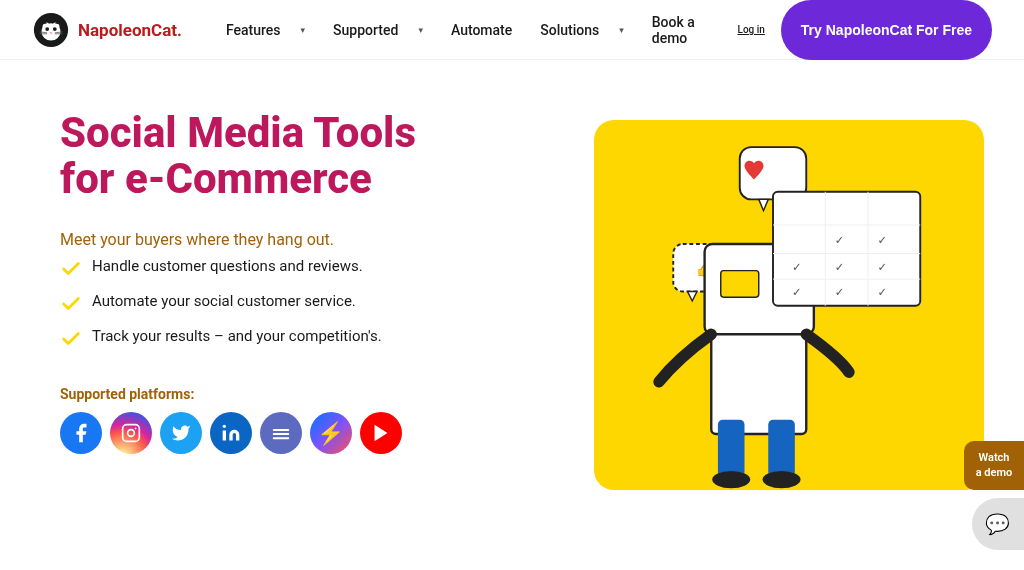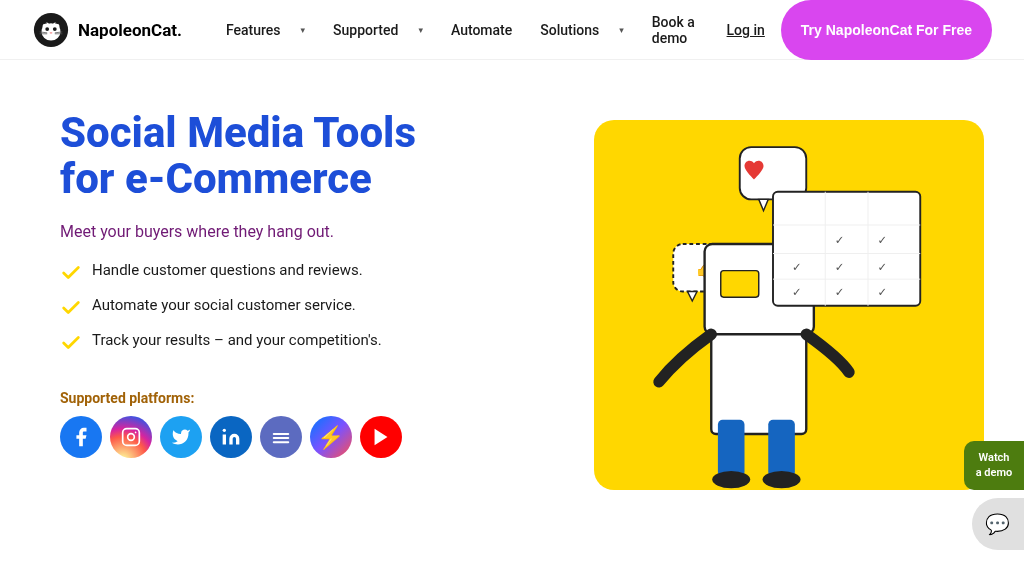--- a/index.html
+++ b/index.html
@@ -28,21 +28,21 @@
       margin-right: 32px;
       text-decoration: none;
     }
     .logo-icon {
       width: 38px;
       height: 38px;
     }
     .logo-text {
       font-size: 17px;
       font-weight: 700;
-      color: #000000;
+      color: #b91c1c;
     }
     .nav-links {
       display: flex;
       align-items: center;
       gap: 4px;
       flex: 1;
     }
     .nav-link {
       display: flex;
       align-items: center;
@@ -58,28 +58,28 @@
     .nav-link .chevron {
       font-size: 9px;
       color: #555;
     }
     .nav-actions {
       display: flex;
       align-items: center;
       gap: 16px;
     }
     .login-link {
-      font-size: 14px;
+      font-size: 10px;
       font-weight: 500;
       color: #1a1a1a;
       text-decoration: underline;
       cursor: pointer;
     }
     .cta-button {
-      background: #d946ef;
+      background: #6d28d9;
       color: #fff;
       border: none;
       padding: 22px 20px;
       border-radius: 50px;
       font-size: 14px;
       font-weight: 600;
       cursor: pointer;
       white-space: nowrap;
     }
 
@@ -96,27 +96,27 @@
       display: flex;
       flex-direction: column;
       justify-content: flex-start;
       padding-top: 10px;
       max-width: 520px;
     }
     .hero-title {
       font-size: 42px;
       font-weight: 800;
       line-height: 1.1;
-      color: #1d4ed8;
-      margin-bottom: 20px;
+      color: #be185d;
+      margin-bottom: 28px;
     }
     .hero-subtitle {
       font-size: 16px;
-      color: #701a75;
-      margin-bottom: 20px;
+      color: #a16207;
+      margin-bottom: 8px;
     }
     .features-list {
       list-style: none;
       margin-bottom: 24px;
     }
     .features-list li {
       display: flex;
       align-items: flex-start;
       gap: 10px;
       font-size: 15px;
@@ -192,21 +192,21 @@
       z-index: 2;
       width: 380px;
       height: 380px;
     }
 
     
     .watch-demo-btn {
       position: fixed;
       right: 0;
       bottom: 80px;
-      background: #4d7c0f;
+      background: #a16207;
       color: #fff;
       width: 60px;
       padding: 10px 8px;
       border-radius: 10px 0 0 10px;
       font-size: 11px;
       font-weight: 600;
       text-align: center;
       cursor: pointer;
       line-height: 1.3;
     }

